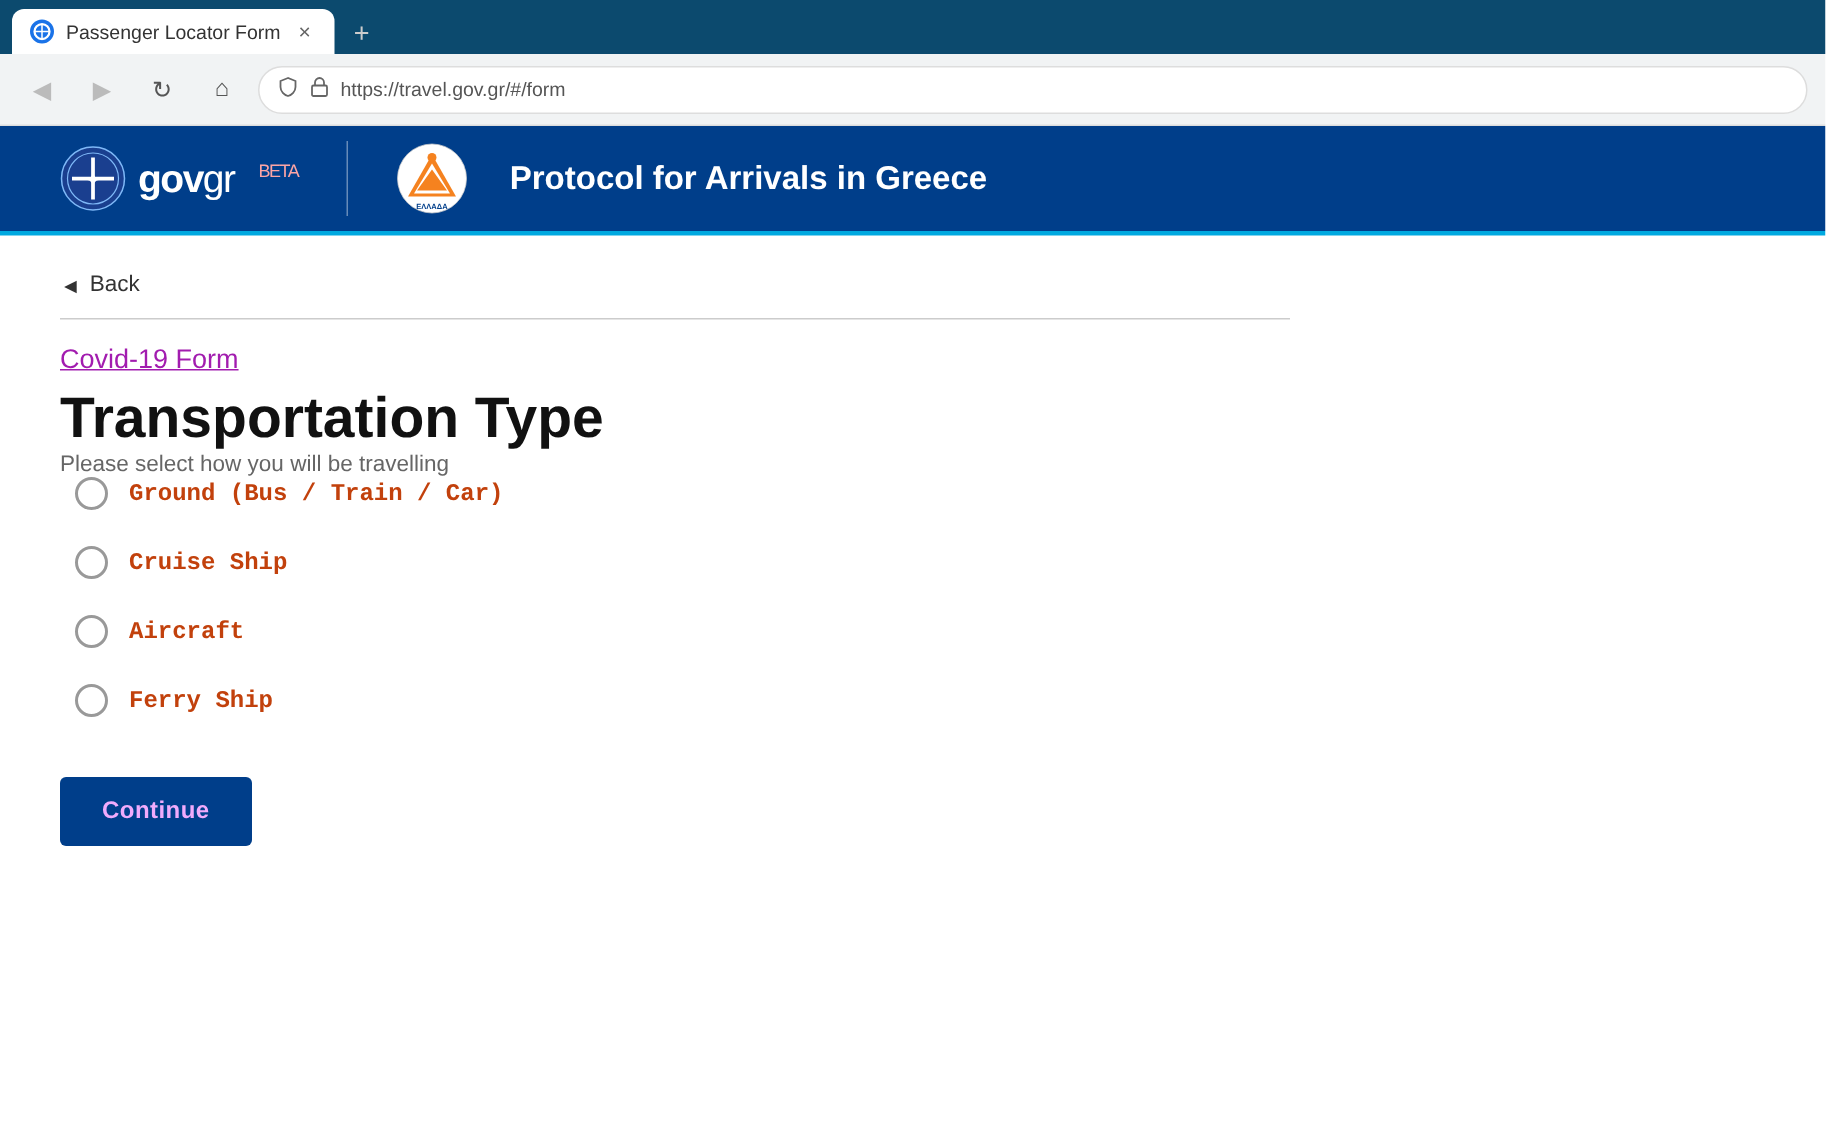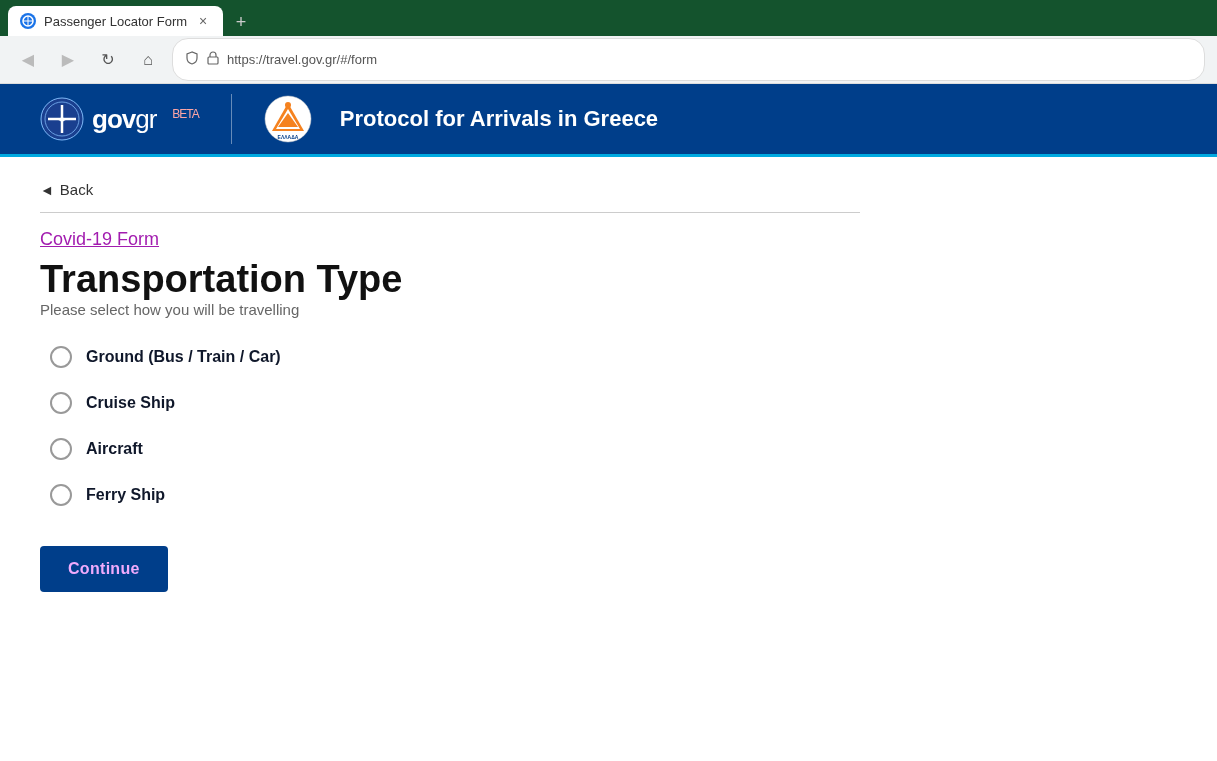--- a/index.html
+++ b/index.html
@@ -1,21 +1,21 @@
 <!DOCTYPE html>
 <html><head>
   <meta charset="utf-8">
   <style>
     * { margin: 0; padding: 0; box-sizing: border-box; }
     body { font-family: Arial, sans-serif; background: #fff; }
 
     
     .browser-chrome {
       width: 100%;
-      background: #14532d;
+      background: #0c4a6e;
       height: 36px;
       display: flex;
       align-items: center;
       padding: 4px 8px;
       gap: 6px;
     }
     .tab-bar {
       display: flex;
       align-items: flex-end;
       height: 36px;
@@ -89,21 +89,21 @@
       justify-content: center;
       color: #555;
       font-size: 16px;
       cursor: pointer;
       border: none;
       background: transparent;
     }
     .nav-btn.disabled { color: #bbb; cursor: default; }
     .address-bar {
       flex: 1;
-      height: 43px;
+      height: 32px;
       border: 1px solid #ddd;
       border-radius: 16px;
       background: #fff;
       display: flex;
       align-items: center;
       padding: 0 12px;
       gap: 8px;
       font-size: 13px;
       color: #333;
     }
@@ -188,21 +188,20 @@
       text-decoration: underline;
     }
     .form-title {
       color: #111;
       font-size: 38px;
       font-weight: bold;
     }
     .form-instruction {
       color: #666;
       font-size: 15px;
-      margin-bottom: 28px;
     }
     .radio-group {
       display: flex;
       flex-direction: column;
       gap: 24px;
       margin-bottom: 40px;
       margin-left: 10px;
     }
     .radio-option {
       display: flex;
@@ -217,21 +216,22 @@
       border-radius: 50%;
       flex-shrink: 0;
       background: #fff;
       display: flex;
       align-items: center;
       justify-content: center;
     }
     .radio-label {
       font-size: 16px;
       font-weight: bold;
-      color: #0f172a;
+      color: #c2410c;
+      font-family: Liberation Mono, monospace;
     }
     .continue-btn {
       background: #003e8a;
       color: #f0abfc;
       border: none;
       border-radius: 4px;
       padding: 14px 28px;
       font-size: 16px;
       font-weight: bold;
       cursor: pointer;

